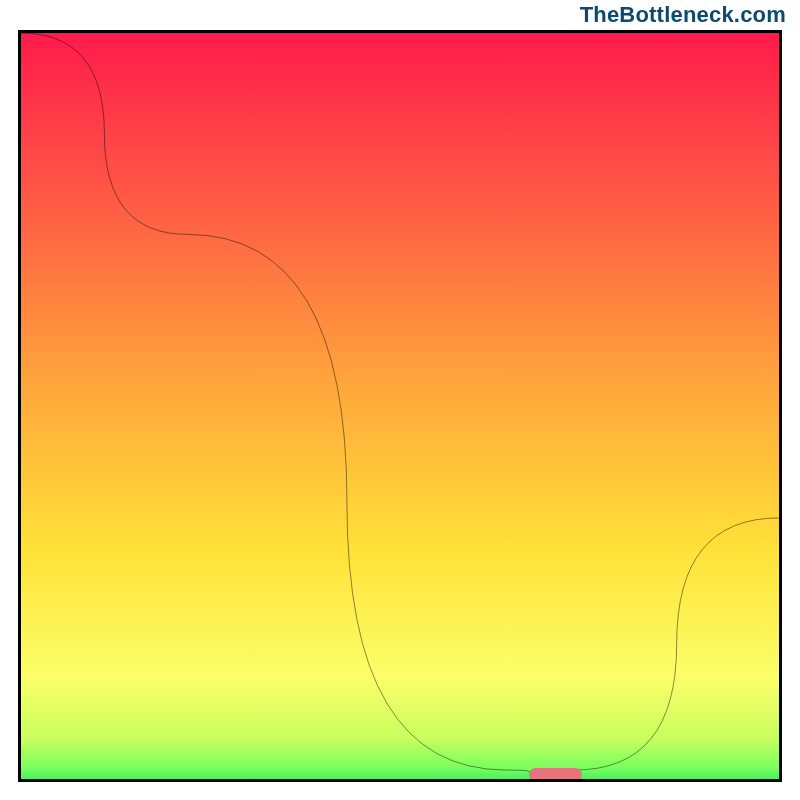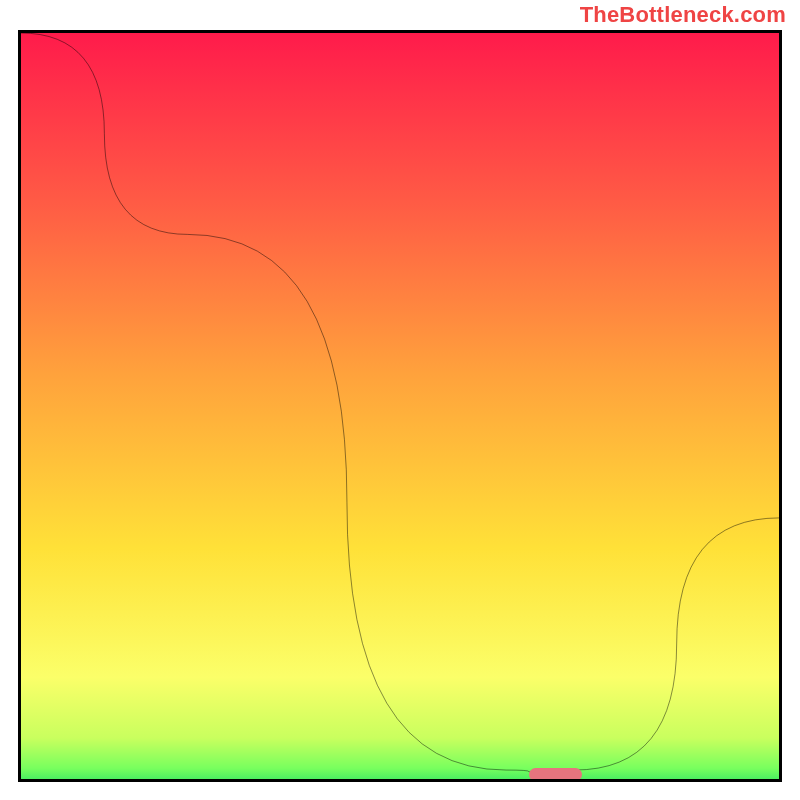--- a/index.html
+++ b/index.html
@@ -15,21 +15,21 @@
     position: relative;
     width: 800px;
     height: 800px;
   }
   .watermark {
     position: absolute;
     top: 2px;
     right: 14px;
     font-size: 22px;
     font-weight: 600;
-    color: #ef4444;
+    color: #0c4a6e;
     letter-spacing: 0.2px;
     z-index: 5;
   }
   .plot-wrap {
     position: absolute;
     left: 18px;
     top: 30px;
     width: 764px;
     height: 752px;
     border: 3px solid #000;

